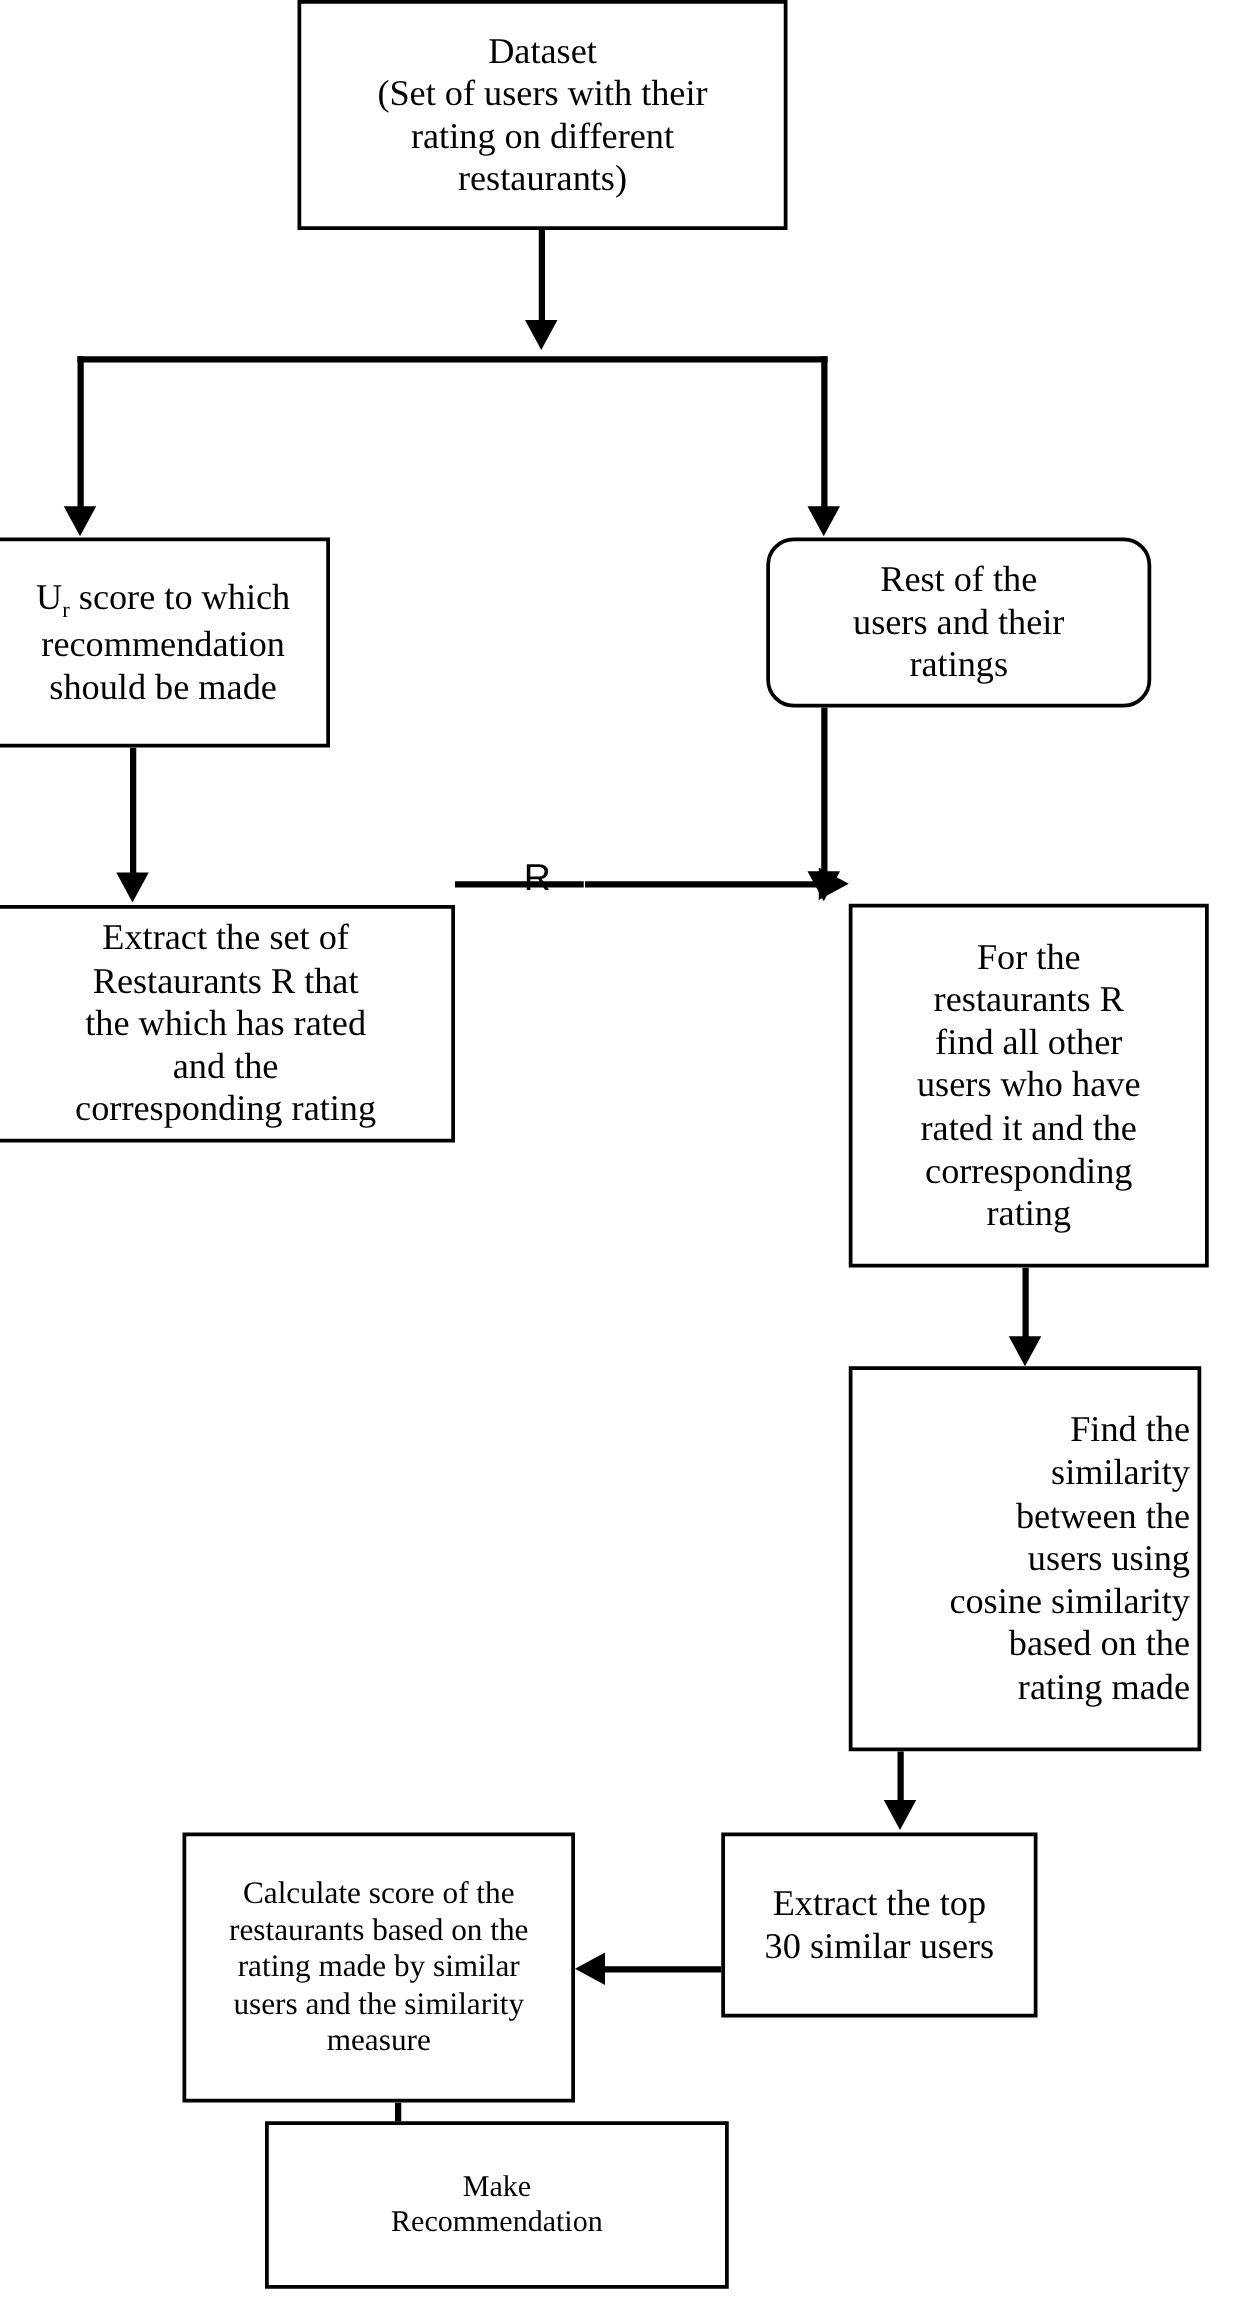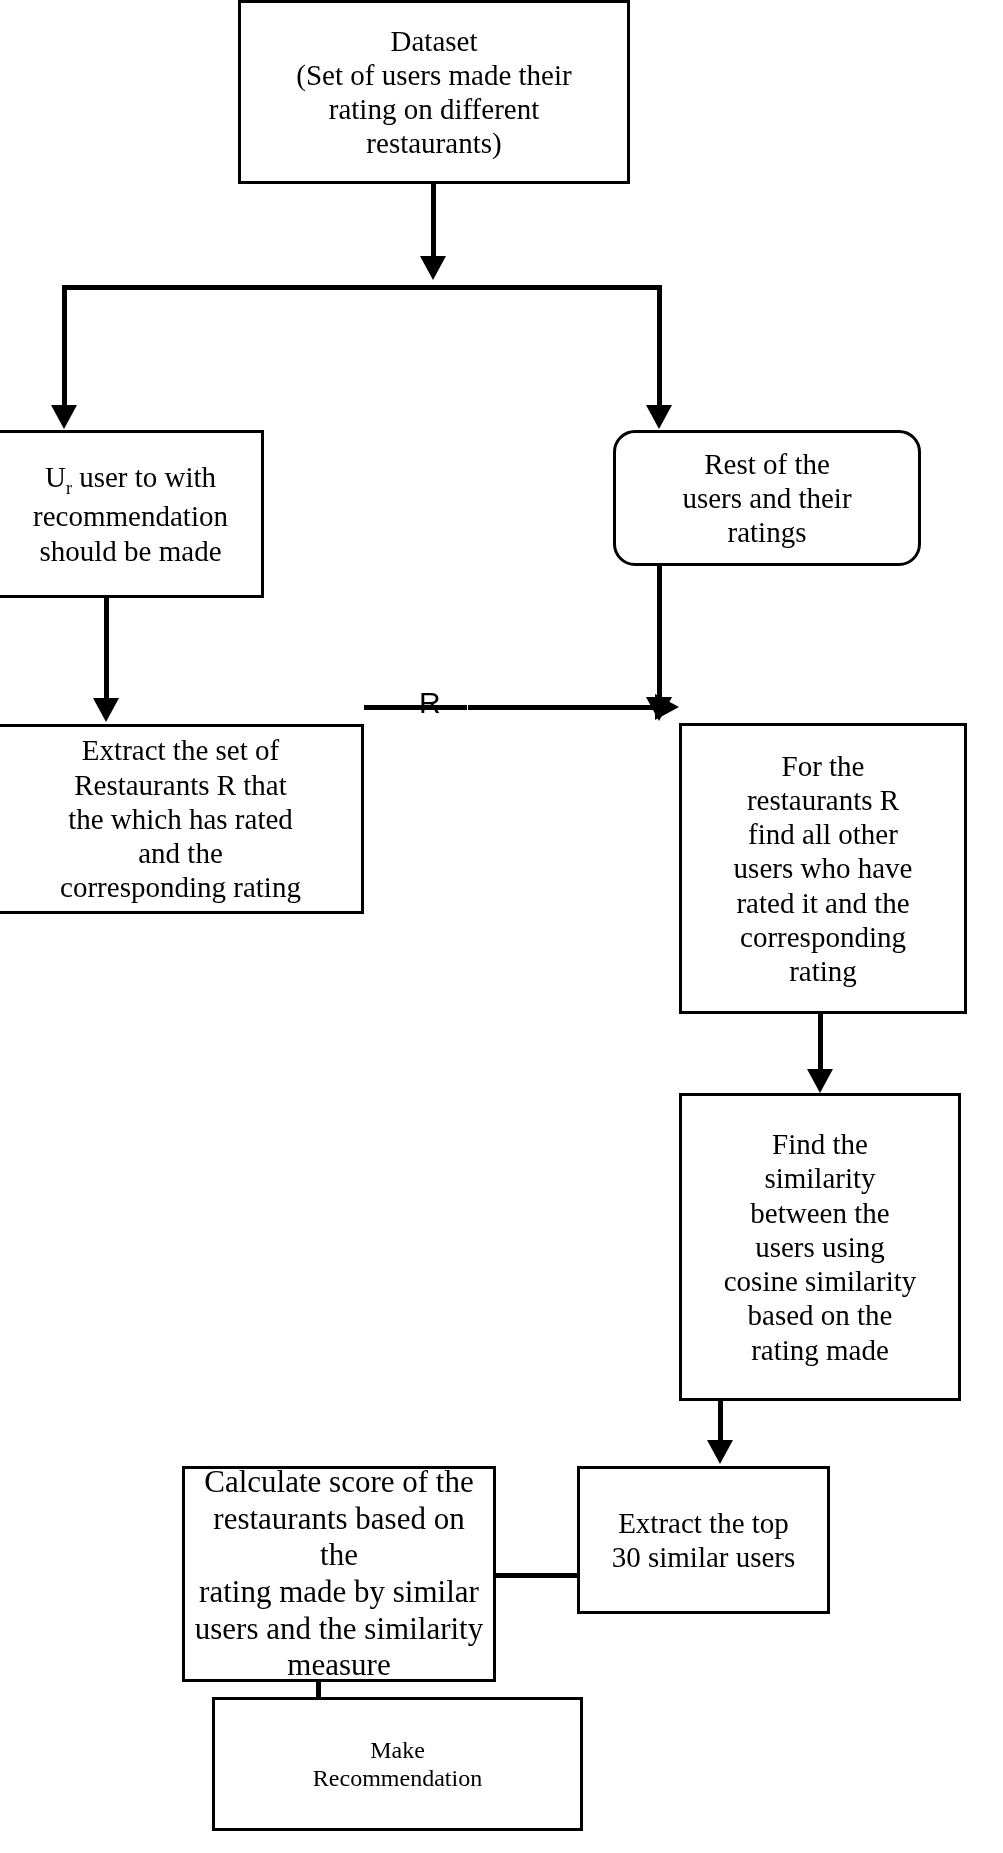--- a/index.html
+++ b/index.html
@@ -35,23 +35,23 @@
     white-space: pre-line;
     padding: 0 6px;
     box-sizing: border-box;
   }
   
   #node-dataset      { left: 238px;  top: 0px;    width: 392px; height: 184px; font-size: 29px; }
   #node-target-user  { left: -3px;   top: 430px;  width: 267px; height: 168px; font-size: 29px; }
   #node-rest-users   { left: 613px;  top: 430px;  width: 308px; height: 136px; font-size: 29px; border-radius: 22px; }
   #node-extract-r    { left: -3px;   top: 724px;  width: 367px; height: 190px; font-size: 29px; }
   #node-find-users   { left: 679px;  top: 723px;  width: 288px; height: 291px; font-size: 29px; }
-  #node-similarity   { left: 679px;  top: 1093px; width: 282px; height: 308px; font-size: 29px; }
+  #node-similarity   { left: 679px;  top: 1093px; width: 282px; height: 308px; font-size: 29px; text-align: right; }
   #node-top30        { left: 577px;  top: 1466px; width: 253px; height: 148px; font-size: 29px; }
-  #node-calc-score   { left: 146px;  top: 1466px; width: 314px; height: 216px; font-size: 31px; margin-left: 36px; }
+  #node-calc-score   { left: 146px;  top: 1466px; width: 314px; height: 216px; font-size: 25px; }
   #node-make-rec     { left: 212px;  top: 1697px; width: 371px; height: 134px; font-size: 24px; }
 
   
   .seg {
     position: absolute;
     background: #000000;
     z-index: 1;
   }
   .vline { width: 5px; }
   .hline { height: 5px; }
@@ -85,38 +85,38 @@
   }
   .sub { font-size: 0.62em; vertical-align: sub; }
 </style>
 </head>
 <body>
 
 <div id="canvas">
 
   <div class="node" id="node-dataset">
     <span class="txt">Dataset
-(Set of users made their
+(Set of users with their
 rating on different
 restaurants)</span>
   </div>
 
   <div class="seg vline" style="left:431px; top:184px; height:75px;"></div>
   <div class="arrowhead arrow-down" style="left:420px; top:256px;"></div>
 
   <div class="seg hline" style="left:62px; top:285px; width:600px;"></div>
 
   <div class="seg vline" style="left:62px; top:285px; height:122px;"></div>
   <div class="arrowhead arrow-down" style="left:51px; top:405px;"></div>
 
   <div class="seg vline" style="left:657px; top:285px; height:122px;"></div>
   <div class="arrowhead arrow-down" style="left:646px; top:405px;"></div>
 
   <div class="node" id="node-target-user">
-    <span class="txt"><span>U</span><span class="sub">r</span><span> user to with
+    <span class="txt"><span>U</span><span class="sub">r</span><span> score to which
 recommendation
 should be made</span></span>
   </div>
 
   <div class="node" id="node-rest-users">
     <span class="txt">Rest of the
 users and their
 ratings</span>
   </div>
 

